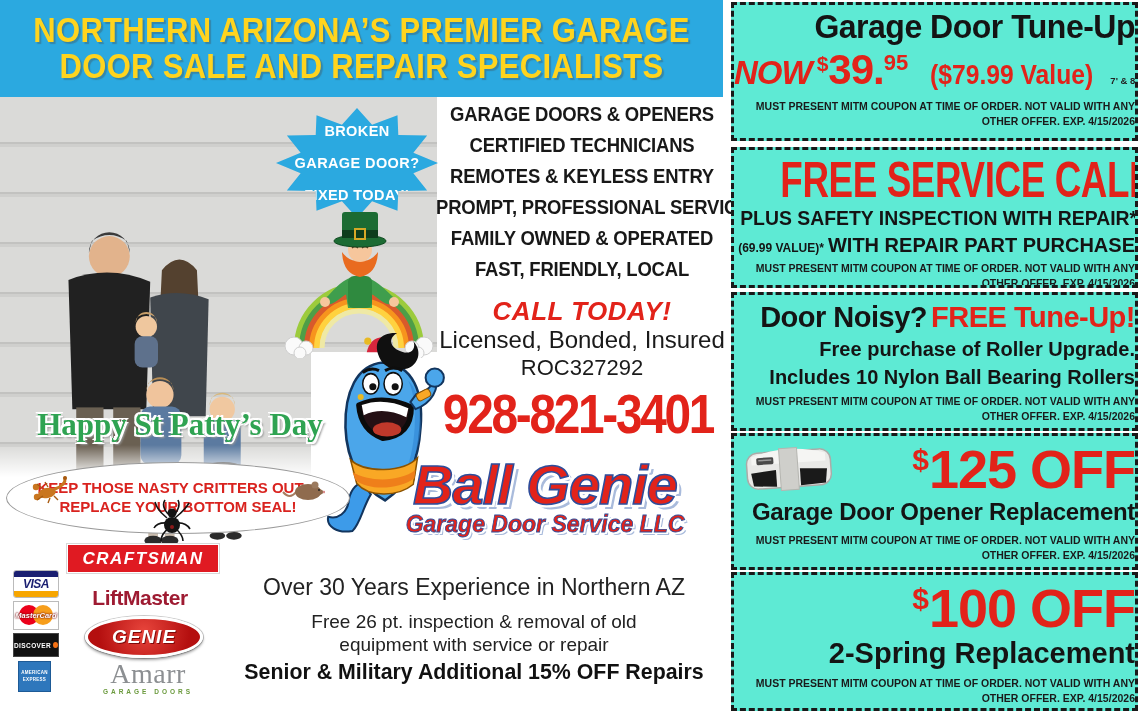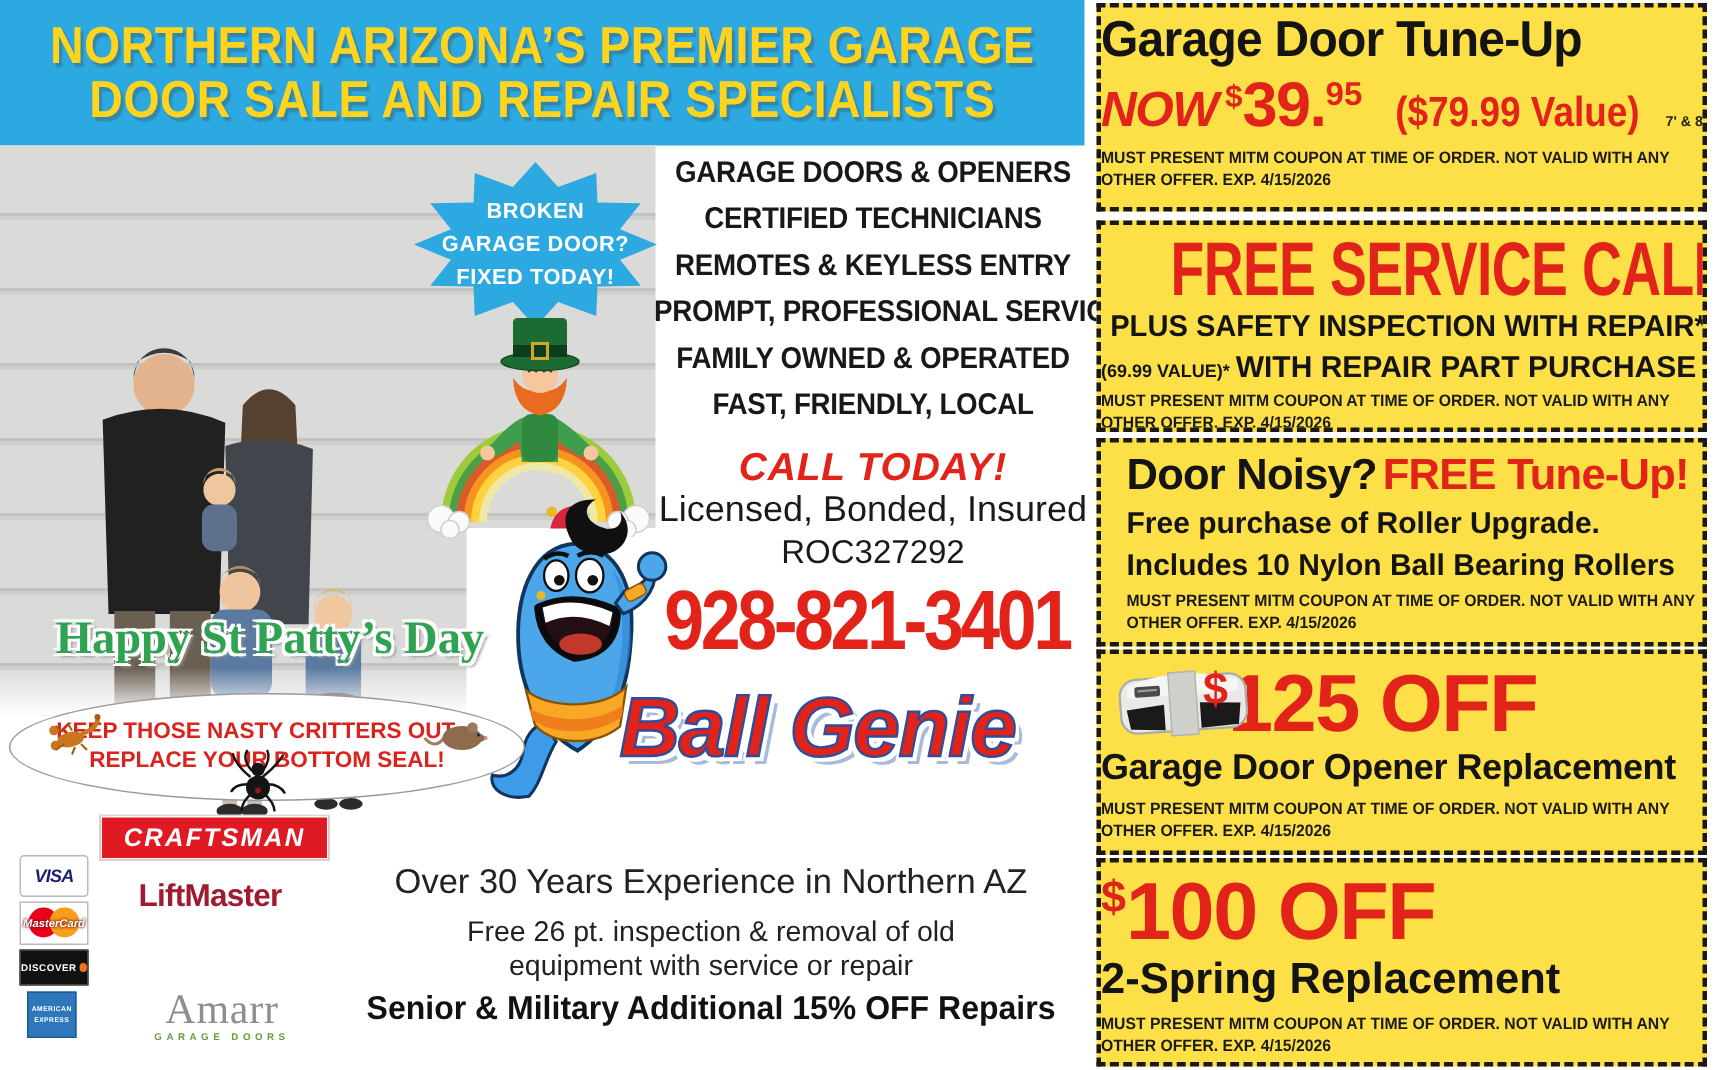--- a/index.html
+++ b/index.html
@@ -18,21 +18,21 @@
   .photo-cover{position:absolute;left:311px;top:352px;width:128px;height:126px;background:#fff;}
   .photo-fade{position:absolute;left:0;top:445px;width:313px;height:32px;
               background:linear-gradient(rgba(255,255,255,0),#fff);}
   .family-svg{position:absolute;left:12px;top:112px;width:292px;height:352px;}
 
   
   .starburst{position:absolute;left:276px;top:108px;width:162px;height:110px;background:#2BA9E0;
     clip-path:polygon(100% 50%,84.8% 59.3%,93.3% 75%,75.5% 75.5%,75% 93.3%,59.3% 84.8%,50% 100%,
       40.7% 84.8%,25% 93.3%,24.5% 75.5%,6.7% 75%,15.2% 59.3%,0% 50%,15.2% 40.7%,6.7% 25%,
       24.5% 24.5%,25% 6.7%,40.7% 15.2%,50% 0%,59.3% 15.2%,75% 6.7%,75.5% 24.5%,93.3% 25%,84.8% 40.7%);
-    display:flex;flex-direction:column;justify-content:center;align-items:center;gap:6px;}
+    display:flex;flex-direction:column;justify-content:center;align-items:center;gap:16px;}
   .star-line{color:#fff;font-weight:800;font-size:14.5px;letter-spacing:.4px;white-space:nowrap;}
 
   .lep-svg{position:absolute;left:280px;top:196px;width:158px;height:162px;}
   .genie-svg{position:absolute;left:320px;top:330px;width:126px;height:208px;}
 
   
   .services{position:absolute;left:436px;top:104px;width:292px;text-align:center;}
   .service{font-size:18.5px;font-weight:800;color:#181818;height:31px;white-space:nowrap;
            transform:scaleY(1.08);letter-spacing:-.2px;}
   .call-today{position:absolute;left:436px;top:296px;width:292px;text-align:center;
@@ -58,21 +58,21 @@
     text-shadow:2px 2px 0 #fff,-2px -2px 0 #fff,2px -2px 0 #fff,-2px 2px 0 #fff,3px 3px 2px #9a9a9a;}
   .oval{position:absolute;left:6px;top:462px;width:342px;height:70px;background:#fff;
         border:1.5px solid #9a9a9a;border-radius:50%;display:flex;flex-direction:column;
         justify-content:center;align-items:center;}
   .oval-line{color:#D9231F;font-size:15px;font-weight:700;line-height:1.25;white-space:nowrap;}
   .critter{position:absolute;}
 
   
   .card{position:absolute;border-radius:3px;overflow:hidden;}
   .visa{left:13px;top:570px;width:44px;height:26px;background:#fff;border:1px solid #bbb;
-        display:flex;flex-direction:row;}
+        display:flex;flex-direction:column;}
   .visa .bar-top{height:6px;background:#1A1F71;}
   .visa .bar-bot{height:6px;background:#F7A600;}
   .visa .visa-word{flex:1;display:flex;align-items:center;justify-content:center;
         font-size:12px;font-weight:800;font-style:italic;color:#1A1F71;letter-spacing:-.5px;}
   .mc{left:13px;top:601px;width:44px;height:27px;background:#fff;border:1px solid #bbb;position:absolute;}
   .mc .c-red{position:absolute;left:5px;top:3px;width:20px;height:20px;border-radius:50%;background:#EB001B;}
   .mc .c-yel{position:absolute;right:5px;top:3px;width:20px;height:20px;border-radius:50%;background:#F79E1B;}
   .mc .mc-word{position:absolute;left:0;top:9px;width:100%;text-align:center;font-size:7.5px;
         font-style:italic;font-weight:700;color:#fff;text-shadow:0 0 2px #7a1010,0 0 2px #7a1010;}
   .disc{left:13px;top:633px;width:44px;height:22px;background:#111;border:1px solid #444;position:absolute;
@@ -98,22 +98,22 @@
   .amarr-name{font-family:"Liberation Serif",serif;font-size:28px;color:#8C8F92;letter-spacing:.5px;}
   .amarr-sub{margin-top:-2px;font-size:6.5px;font-weight:700;color:#6B9A3D;letter-spacing:3px;}
 
   
   .footer{position:absolute;left:228px;top:574px;width:492px;text-align:center;color:#222;}
   .f1{font-size:23px;margin-bottom:9px;}
   .f2,.f3{font-size:19px;line-height:1.22;}
   .f4{font-size:22px;font-weight:800;color:#111;margin-top:3px;transform:scaleX(.97);white-space:nowrap;}
 
   
-  .coupon{position:absolute;left:731px;width:407px;background:#fde047;border:3px dashed #191919;
-          box-sizing:border-box;text-align:left;overflow:hidden;}
+  .coupon{position:absolute;left:731px;width:407px;background:#5eead4;border:3px dashed #191919;
+          box-sizing:border-box;text-align:right;overflow:hidden;}
   .fine{font-size:10.5px;font-weight:700;color:#1a1a1a;line-height:1.3;transform:scaleY(1.05);}
 
   .c1{top:2px;height:139px;}
   .c1-title{font-size:32px;font-weight:800;color:#141414;letter-spacing:-.5px;margin-top:3px;transform:scaleY(1.05);}
   .c1-price{margin-top:1px;white-space:nowrap;}
   .now{font-style:italic;font-weight:800;font-size:33px;color:#E2231A;letter-spacing:-1px;margin-right:5px;}
   .p-dollar{font-size:21px;font-weight:800;color:#E2231A;position:relative;top:-13px;}
   .p-main{font-size:42px;font-weight:800;color:#E2231A;letter-spacing:-1px;}
   .p-cents{font-size:22px;font-weight:800;color:#E2231A;position:relative;top:-14px;}
   .p-value{display:inline-block;font-size:28px;font-weight:700;color:#E2231A;margin-left:6px;transform:scaleX(.88);}
@@ -269,20 +269,21 @@
     <path d="M36,74 Q60,63 88,76 Q88,104 60,107 Q38,99 36,74 Z" fill="#241014" stroke="#0b0b0b" stroke-width="5" stroke-linejoin="round"></path>
     <path d="M39,74 Q60,66 85,77 L83,86 Q60,75 41,84 Z" fill="#fff"></path>
     <ellipse cx="64" cy="98" rx="14" ry="7" fill="#C0392B"></ellipse>
     <path d="M92,78 C108,72 116,58 112,44 C110,55 102,61 93,63 L87,71 Z" fill="#4BA6EA" stroke="#12355E" stroke-width="2"></path>
     <circle cx="111" cy="47" r="9" fill="#4BA6EA" stroke="#12355E" stroke-width="2"></circle>
     <rect x="93" y="60" width="14" height="8" rx="3" transform="rotate(-28 100 64)" fill="#F9A825" stroke="#8A5200" stroke-width="1"></rect>
   </svg>
 
   <div class="logo-block">
     <div class="logo-name">Ball Genie</div>
+    <div class="logo-sub">Garage Door Service LLC</div>
   </div>
 
   <div class="stpatty">Happy St Patty’s Day</div>
 
   <div class="oval">
     <div class="oval-line">KEEP THOSE NASTY CRITTERS OUT…</div>
     <div class="oval-line">REPLACE YOUR BOTTOM SEAL!</div>
   </div>
   <svg class="critter" style="left:30px;top:476px;" width="42" height="28" viewBox="0 0 42 28">
     <ellipse cx="17" cy="17" rx="9" ry="5" fill="#C9761F" transform="rotate(-12 17 17)"></ellipse>
@@ -322,20 +323,21 @@
   <div class="disc">
     <span class="disc-word">DISCOVER</span>
     <span class="disc-sun"></span>
   </div>
   <div class="amex">
     <div class="amex-word">AMERICAN EXPRESS</div>
   </div>
 
   <div class="craftsman">CRAFTSMAN</div>
   <div class="liftmaster">LiftMaster</div>
+  <div class="genie-brand">GENIE</div>
   <div class="amarr">
     <div class="amarr-name">Amarr</div>
     <div class="amarr-sub">GARAGE DOORS</div>
   </div>
 
   <div class="footer">
     <div class="f1">Over 30 Years Experience in Northern AZ</div>
     <div class="f2">Free 26 pt. inspection &amp; removal of old</div>
     <div class="f3">equipment with service or repair</div>
     <div class="f4">Senior &amp; Military Additional 15% OFF Repairs</div>

